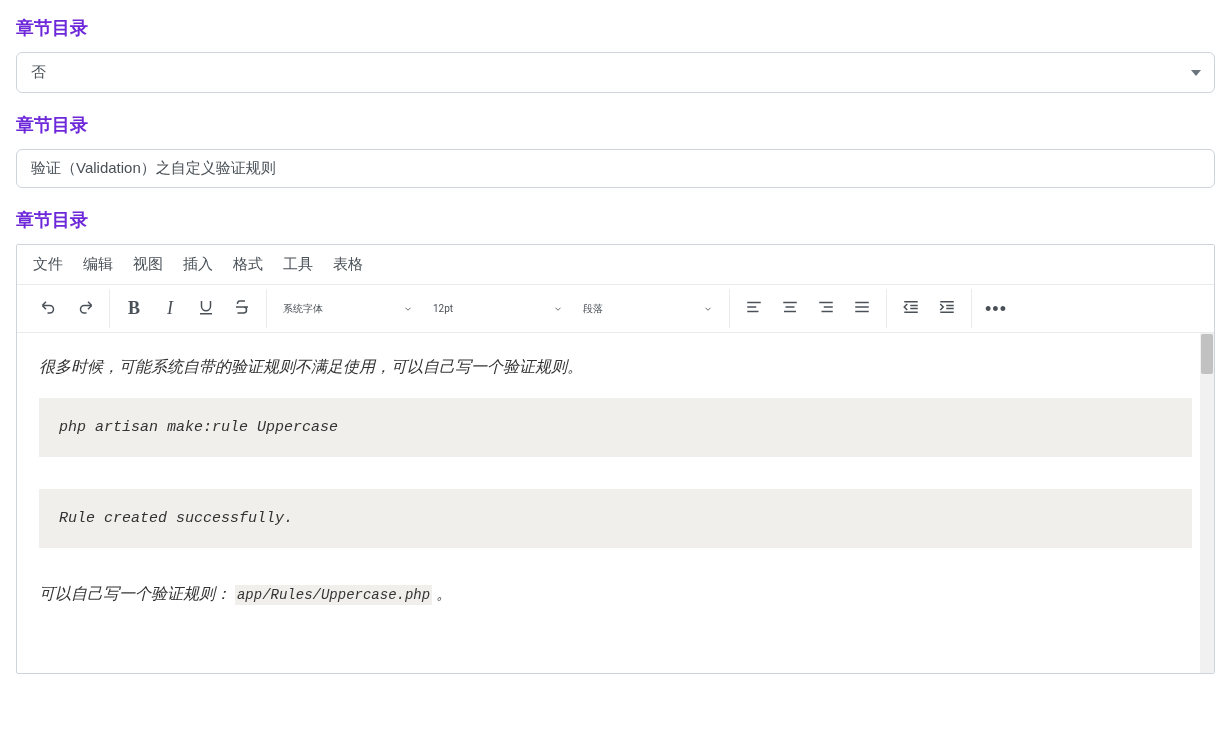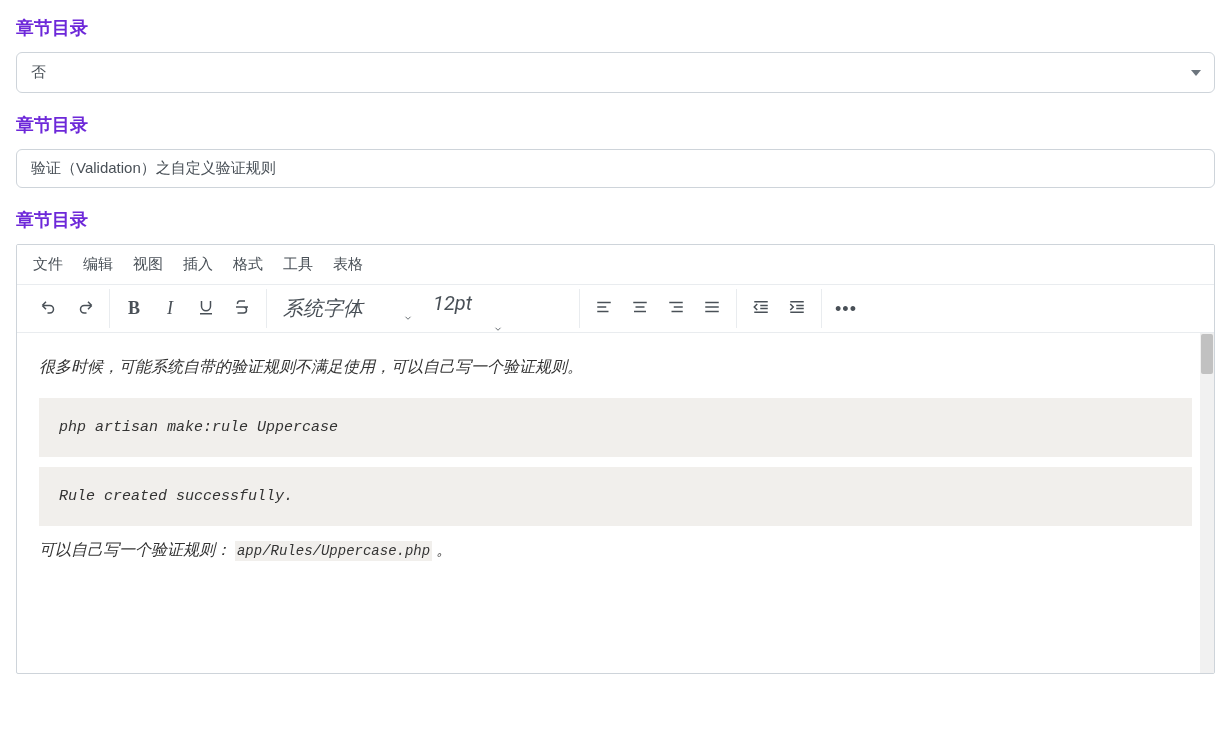--- a/index.html
+++ b/index.html
@@ -111,32 +111,30 @@
       width: 18px;
       height: 18px;
     }
     .toolbar-select {
       display: flex;
       align-items: center;
       padding: 0 10px;
       height: 36px;
       cursor: pointer;
       color: #495057;
-      font-size: 20px;
-      font-style: italic;
+      font-size: 10px;
     }
     .toolbar-select-text {
       margin-right: auto;
     }
     .toolbar-select-font {
       width: 150px;
     }
     .toolbar-select-size {
       width: 150px;
-      flex-direction: column;
     }
     .toolbar-select-block {
       width: 150px;
     }
     .chevron-down {
       width: 10px;
       height: 10px;
       display: inline-block;
     }
     .editor-content-wrapper {
@@ -152,21 +150,21 @@
       height: 100%;
       overflow-y: auto;
       font-style: italic;
     }
     .editor-content p {
       margin-bottom: 16px;
     }
     .code-block {
       background-color: #f1efec;
       padding: 16px 20px;
-      margin-bottom: 10px;
+      margin-bottom: 32px;
       font-family: "Courier New", Courier, monospace;
       font-size: 15px;
       color: #333;
     }
     .inline-code {
       background-color: #f1efec;
       padding: 2px 2px;
       font-family: SimSun, "Courier New", monospace;
       font-size: 14px;
     }
@@ -273,20 +271,28 @@
         <div class="toolbar-select toolbar-select-font">
           <span class="toolbar-select-text">系统字体</span>
           <span class="chevron-down">
             <svg viewBox="0 0 24 24" fill="none" stroke="currentColor" stroke-width="2">
                 <polyline points="6 9 12 15 18 9"></polyline>
               </svg>
           </span>
         </div>
         <div class="toolbar-select toolbar-select-size">
           <span class="toolbar-select-text">12pt</span>
+          <span class="chevron-down">
+            <svg viewBox="0 0 24 24" fill="none" stroke="currentColor" stroke-width="2">
+                <polyline points="6 9 12 15 18 9"></polyline>
+              </svg>
+          </span>
+        </div>
+        <div class="toolbar-select toolbar-select-block">
+          <span class="toolbar-select-text">段落</span>
           <span class="chevron-down">
             <svg viewBox="0 0 24 24" fill="none" stroke="currentColor" stroke-width="2">
                 <polyline points="6 9 12 15 18 9"></polyline>
               </svg>
           </span>
         </div>
       </div>
 
       <div class="toolbar-group">
         <button class="toolbar-btn">

